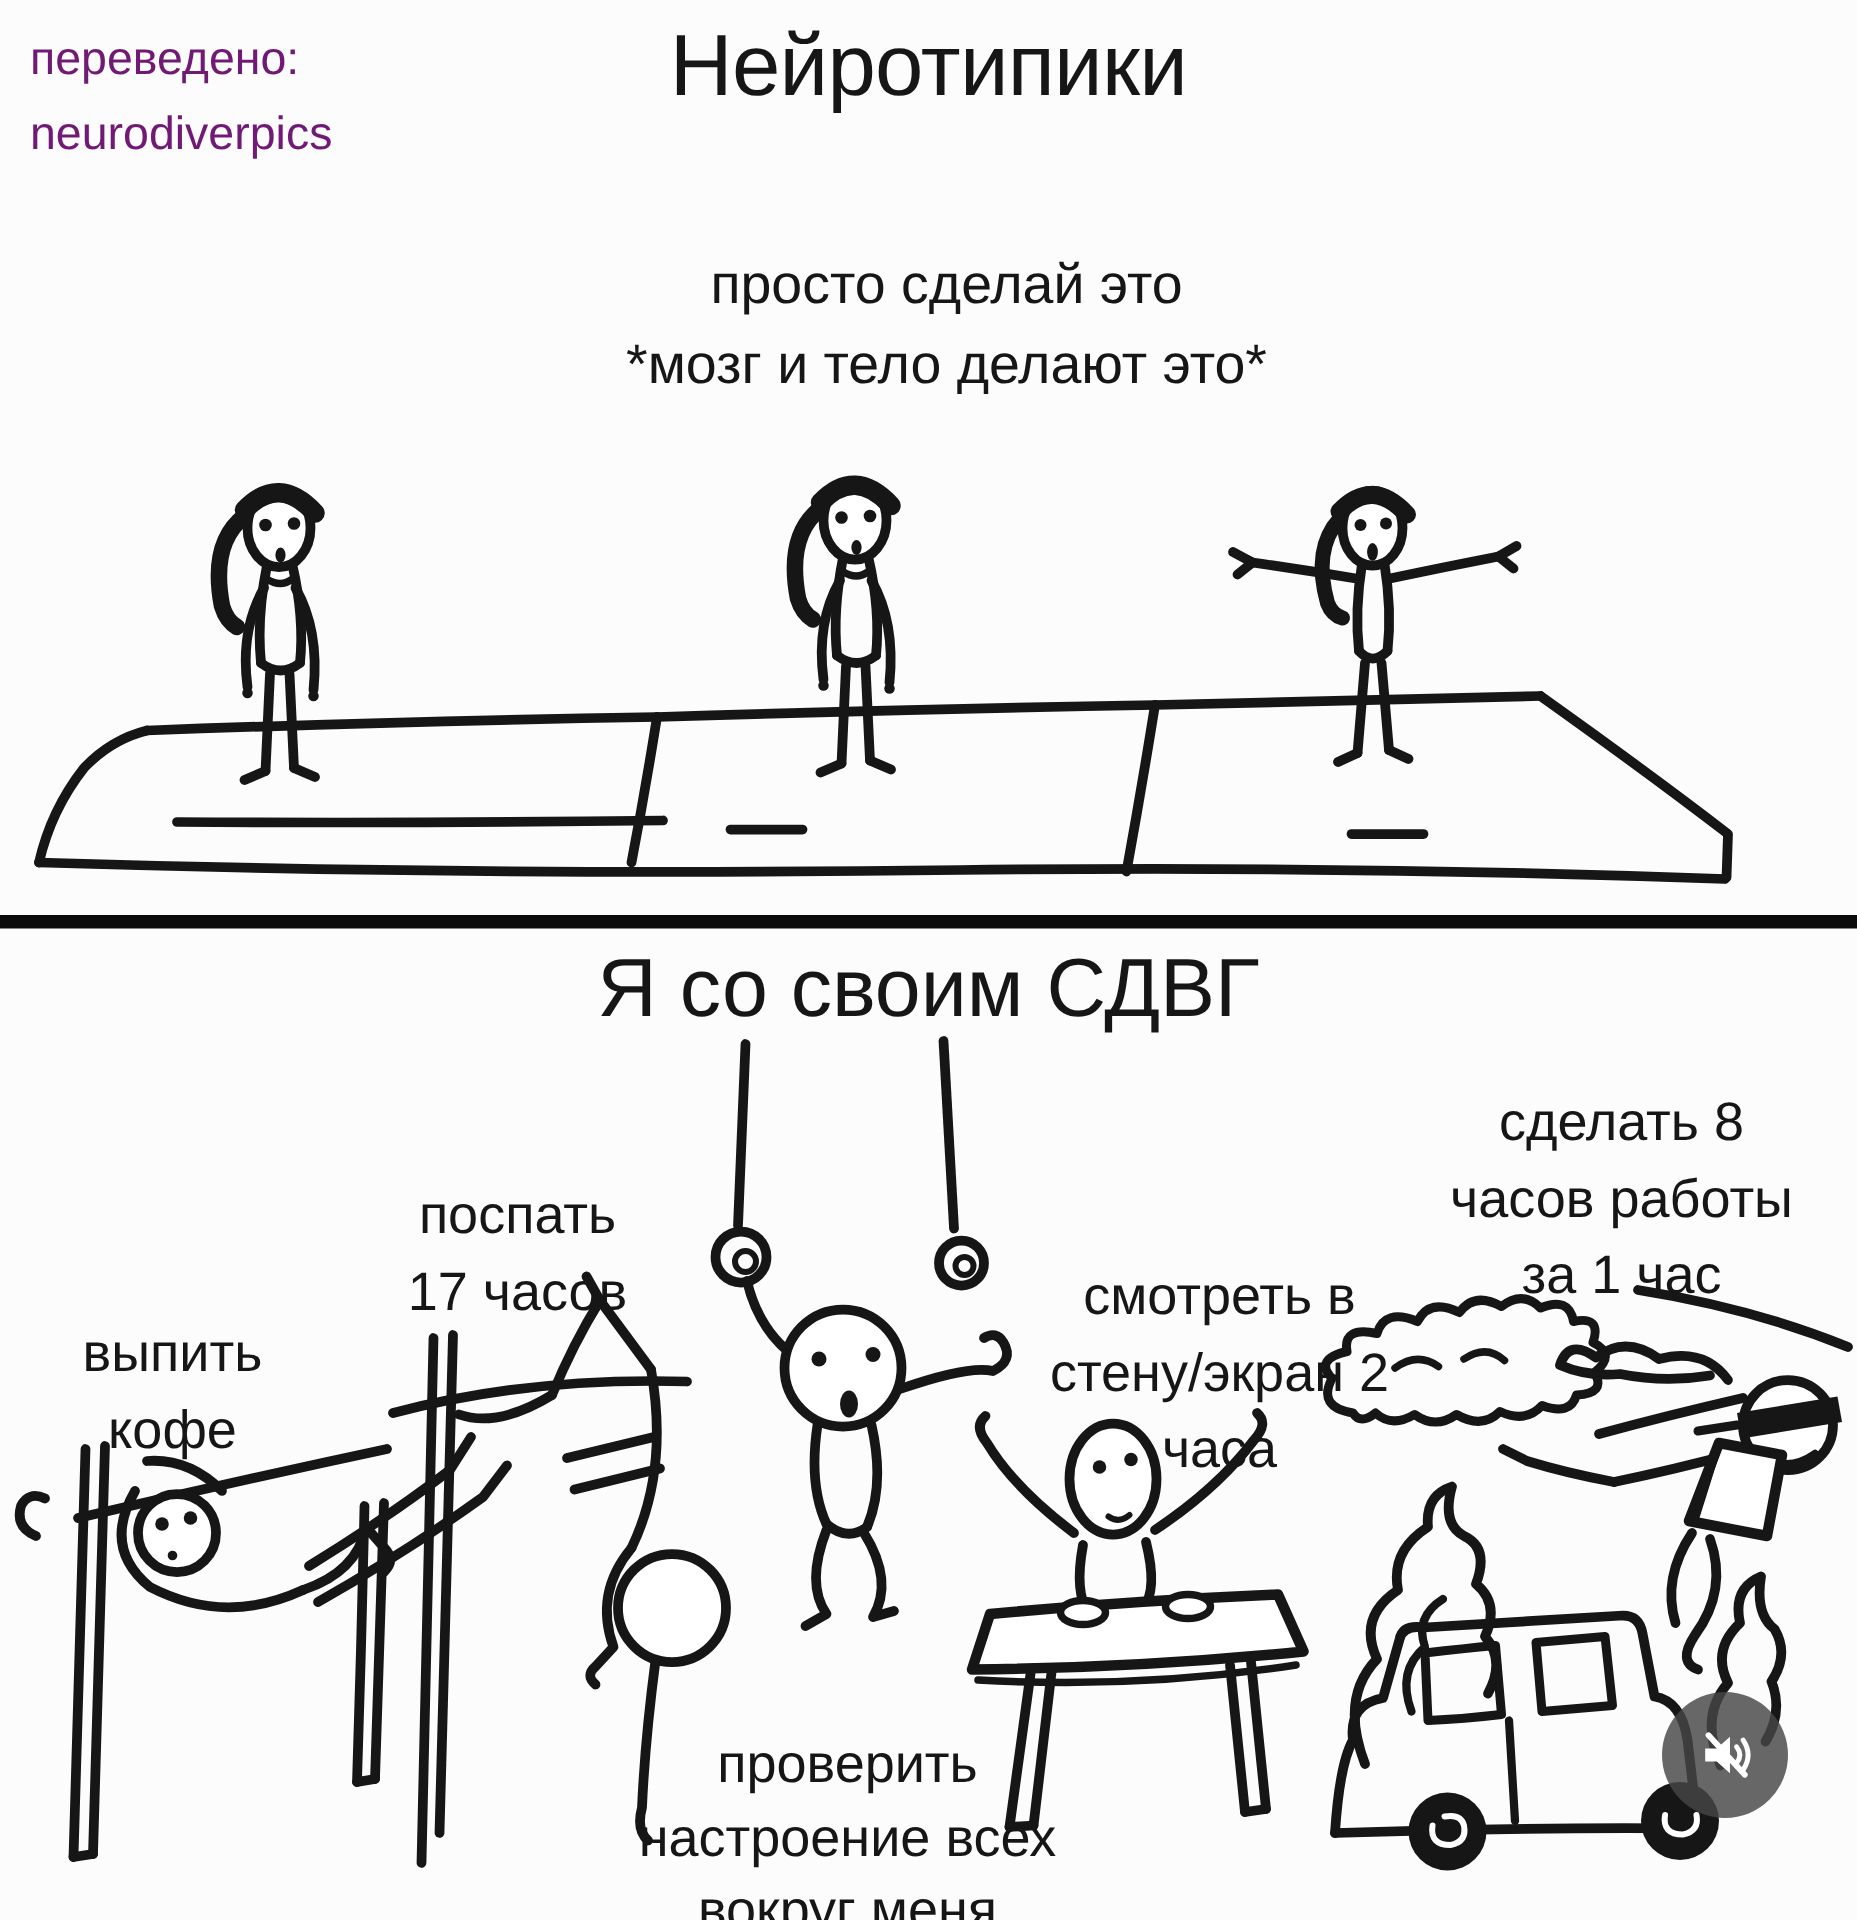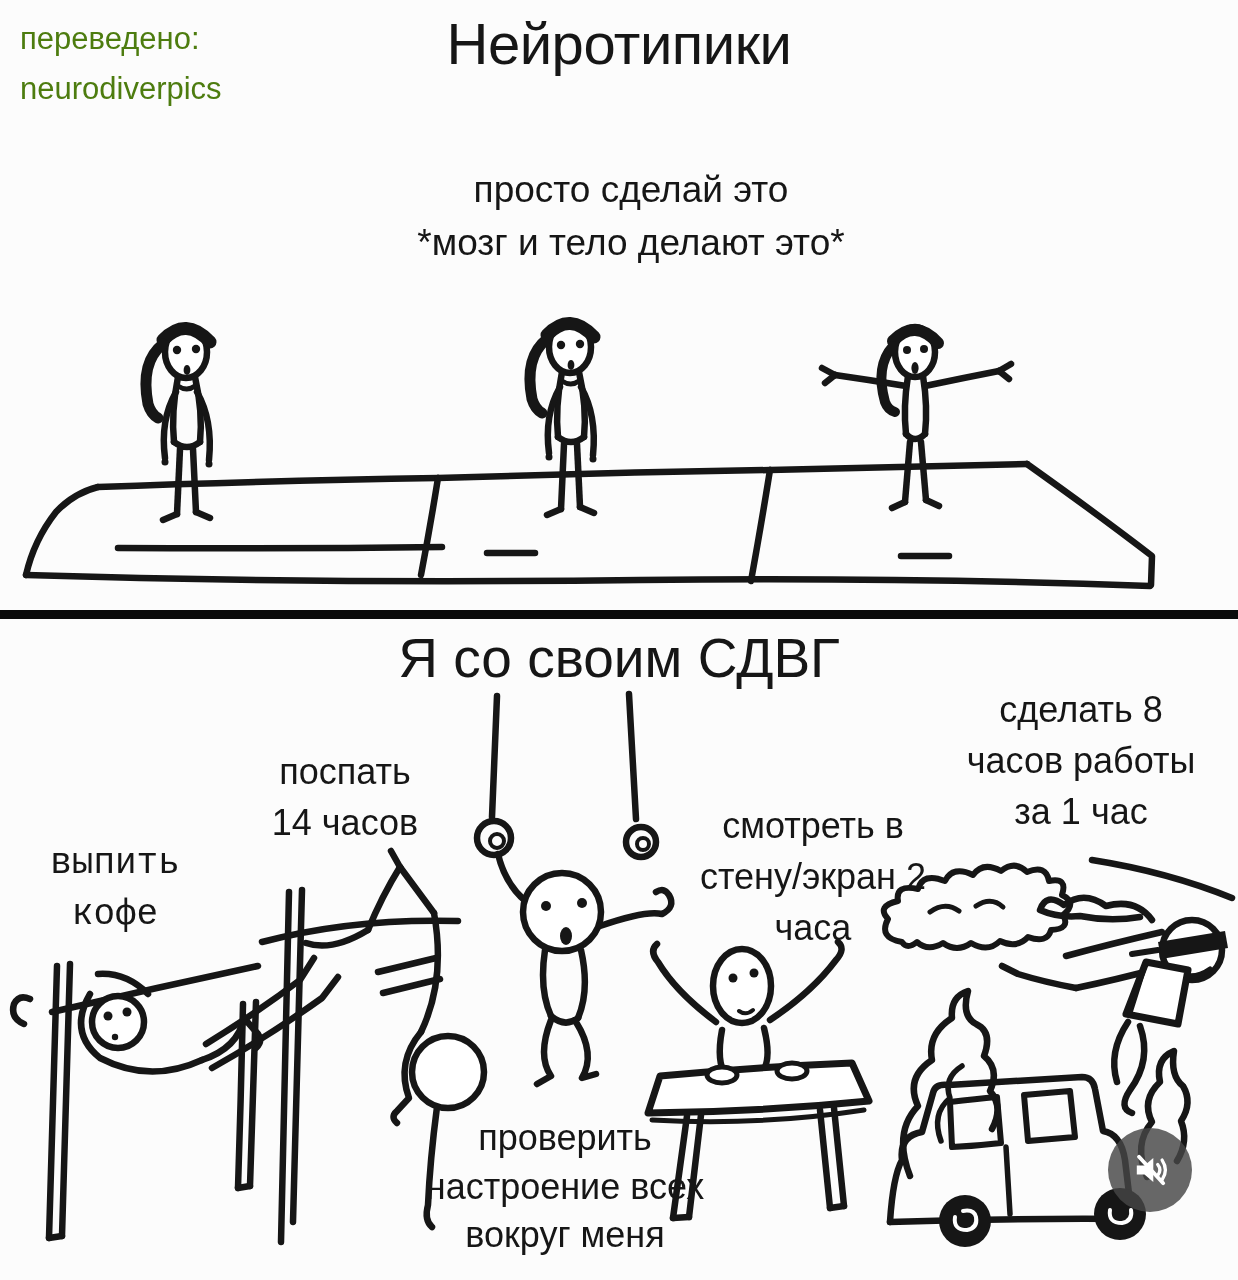--- a/index.html
+++ b/index.html
@@ -8,41 +8,41 @@
     width:1238px;height:1280px;
     background:#fcfcfc;
     overflow:hidden;
     font-family:"Liberation Sans", sans-serif;
     color:#161616;
   }
   .txt{position:absolute;white-space:pre-line;}
   .center{text-align:center;}
   #credit{
     left:20px;top:14px;width:420px;
-    font-size:31px;line-height:1.62;color:#4d7c0f;text-align:left;
+    font-size:31px;line-height:1.62;color:#701a75;text-align:left;
   }
   #meme-title{
     left:0;top:12px;width:1238px;
     font-size:58px;line-height:1.1;letter-spacing:-0.5px;text-align:center;
   }
   #meme-caption{
     left:0;top:164px;width:1238px;
     font-size:37px;line-height:1.42;margin-left:12px;
   }
   #divider{
     position:absolute;left:0;top:610px;width:1238px;height:9px;
     background:#0b0b0b;
   }
   #adhd-title{
     left:0;top:628px;width:1238px;
     font-size:55px;line-height:1.1;
   }
-  .label{font-size:36px;line-height:1.42;}
+  .label{font-size:36px;line-height:1.42;margin-top:38px;}
   #label-sleep {left:195px;top:746px;width:300px;}
-  #label-coffee{left:15px; top:838px;width:200px;font-family:Liberation Mono, monospace;}
+  #label-coffee{left:15px; top:838px;width:200px;}
   #label-stare {left:660px;top:800px;width:306px;}
   #label-work  {left:928px;top:684px;width:306px;}
   #label-mood  {left:412px;top:1114px;width:306px;font-size:36px;line-height:1.35;}
   svg.scene{position:absolute;left:0;}
   #scene-top{top:0;}
   #scene-bottom{top:620px;}
   #mute-btn{
     position:absolute;left:1108px;top:1128px;width:84px;height:84px;
     border-radius:50%;
     background:rgba(70,70,70,0.82);
@@ -56,21 +56,21 @@
 <div id="stage">
 
   <div class="txt" id="credit">переведено:
 neurodiverpics</div>
   <div class="txt center" id="meme-title">Нейротипики</div>
   <div class="txt center" id="meme-caption">просто сделай это
 *мозг и тело делают это*</div>
   <div id="divider"></div>
   <div class="txt center" id="adhd-title">Я со своим СДВГ</div>
   <div class="txt center label" id="label-sleep">поспать
-14 часов</div>
+17 часов</div>
   <div class="txt center label" id="label-coffee">выпить
 кофе</div>
   <div class="txt center label" id="label-stare">смотреть в
 стену/экран 2
 часа</div>
   <div class="txt center label" id="label-work">сделать 8
 часов работы
 за 1 час</div>
   <div class="txt center label" id="label-mood">проверить
 настроение всех

